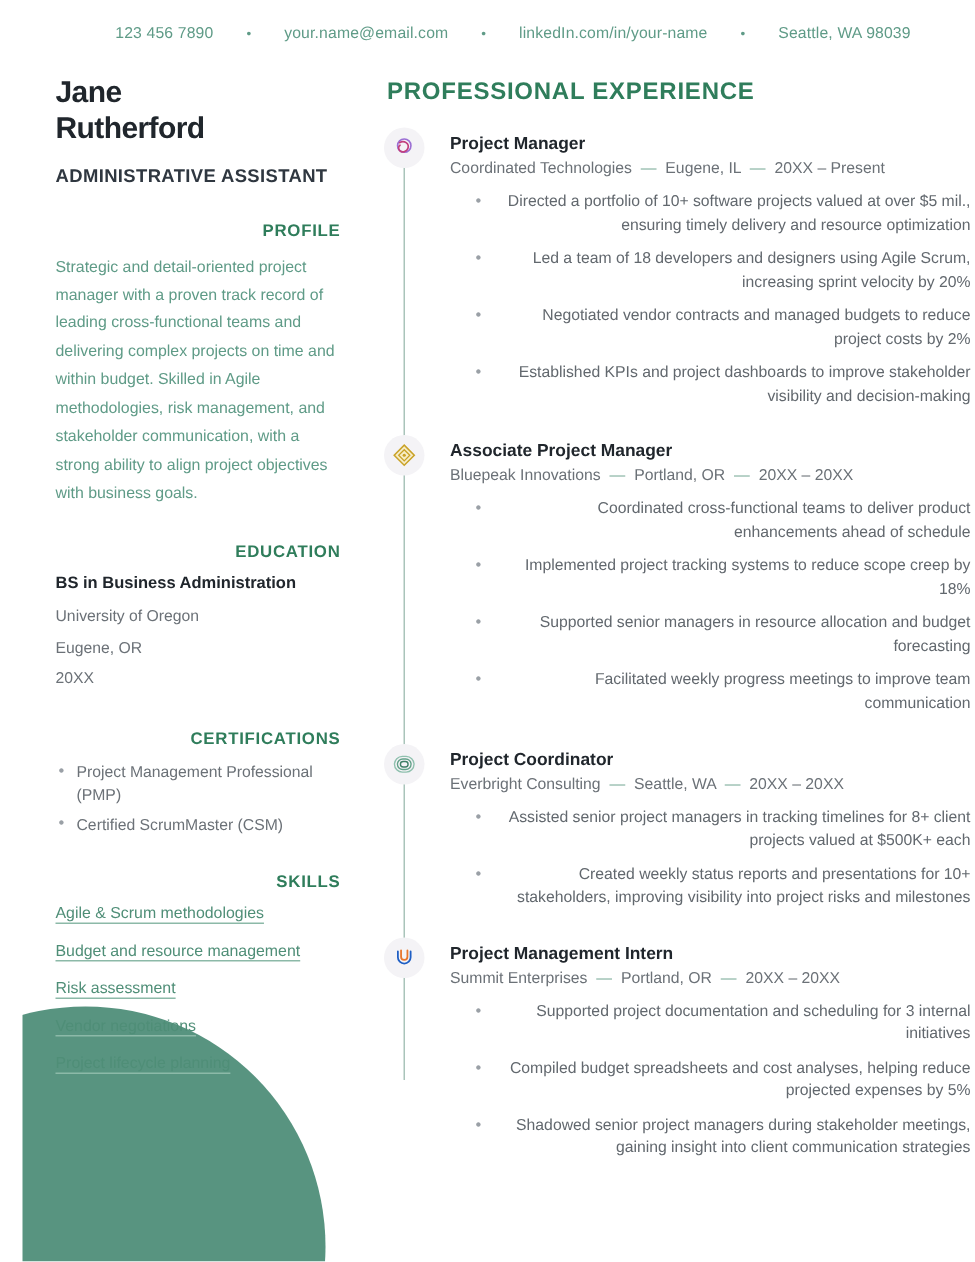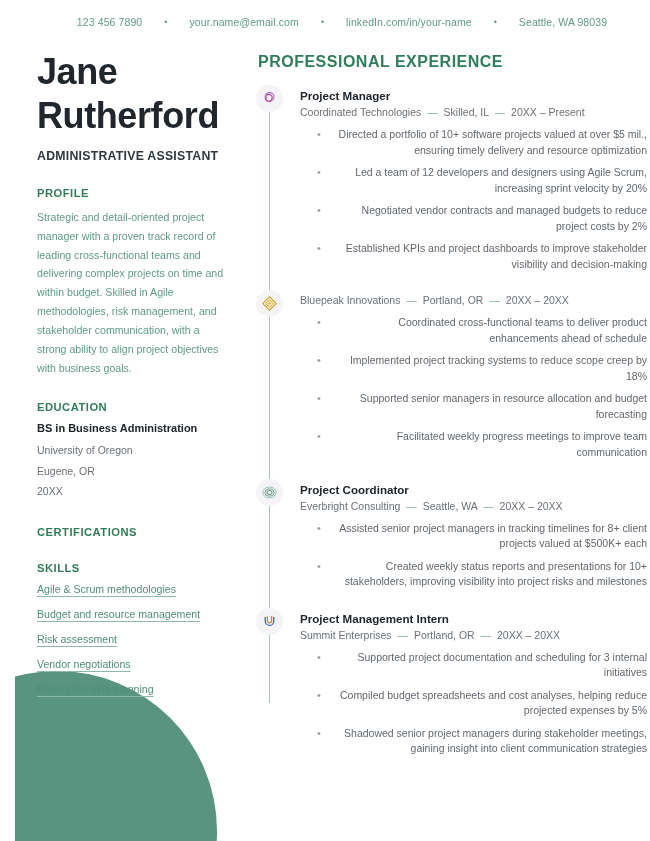--- a/index.html
+++ b/index.html
@@ -68,21 +68,21 @@
     z-index: 2;
   }
   .col-right {
     width: 412px;
     padding: 9px 18px 0 3px;
     position: relative;
   }
 
   
   .name {
-    font-size: 36px;
+    font-size: 20px;
     font-weight: 700;
     color: #20262c;
     line-height: 1.22;
     letter-spacing: -0.4px;
   }
   .job-title {
     margin-top: 11px;
     font-size: 12.3px;
     font-weight: 700;
     color: #2f3740;
@@ -90,20 +90,21 @@
   }
 
   
   .sec-head {
     font-size: 11.2px;
     font-weight: 700;
     color: #2f7d5b;
     letter-spacing: .5px;
     margin-top: 24px;
     margin-bottom: 9px;
+    text-align: right;
   }
   .profile-text {
     font-size: 10.6px;
     line-height: 1.78;
     color: #5f9b87;
   }
 
   .edu-degree {
     font-size: 11px;
     font-weight: 700;
@@ -240,20 +241,24 @@
       <div class="sec-head">PROFILE</div>
       <div class="profile-text">Strategic and detail-oriented project manager with a proven track record of leading cross-functional teams and delivering complex projects on time and within budget. Skilled in Agile methodologies, risk management, and stakeholder communication, with a strong ability to align project objectives with business goals.</div>
 
       <div class="sec-head">EDUCATION</div>
       <div class="edu-degree">BS in Business Administration</div>
       <div class="edu-line">University of Oregon</div>
       <div class="edu-line">Eugene, OR</div>
       <div class="edu-line">20XX</div>
 
       <div class="sec-head">CERTIFICATIONS</div>
+      <ul class="cert-list">
+        <li>Project Management Professional (PMP)</li>
+        <li>Certified ScrumMaster (CSM)</li>
+      </ul>
 
       <div class="sec-head">SKILLS</div>
       <div>
         <span class="skill-item">Agile &amp; Scrum methodologies</span>
         <span class="skill-item">Budget and resource management</span>
         <span class="skill-item">Risk assessment</span>
         <span class="skill-item">Vendor negotiations</span>
         <span class="skill-item">Project lifecycle planning</span>
       </div>
     </div>
@@ -267,40 +272,41 @@
           <div class="exp-icon">
             <svg width="17" height="17" viewBox="0 0 24 24" fill="none">
               <circle cx="12" cy="10" r="6.3" stroke="#9b6fd4" stroke-width="1.5"></circle>
               <path d="M7.5 7.2 C12 4.5 17 8 15.5 12.5 C14.4 15.8 10.2 17 7.7 14.6 C6.2 13.1 6.4 10.6 8 9.6" stroke="#c2407e" stroke-width="1.6" stroke-linecap="round" fill="none"></path>
             </svg>
           </div>
           <div class="exp-role">Project Manager</div>
           <div class="exp-meta">
             <span>Coordinated Technologies</span>
             <span class="dash">—</span>
-            <span>Skilled, IL</span>
+            <span>Eugene, IL</span>
             <span class="dash">—</span>
             <span>20XX – Present</span>
           </div>
           <ul class="exp-bullets">
             <li>Directed a portfolio of 10+ software projects valued at over $5 mil., ensuring timely delivery and resource optimization</li>
-            <li>Led a team of 12 developers and designers using Agile Scrum, increasing sprint velocity by 20%</li>
+            <li>Led a team of 18 developers and designers using Agile Scrum, increasing sprint velocity by 20%</li>
             <li>Negotiated vendor contracts and managed budgets to reduce project costs by 2%</li>
             <li>Established KPIs and project dashboards to improve stakeholder visibility and decision-making</li>
           </ul>
         </div>
 
         <div class="exp-entry">
           <div class="exp-icon">
             <svg width="17" height="17" viewBox="0 0 24 24" fill="none">
               <rect x="12" y="2.5" width="13.4" height="13.4" transform="rotate(45 12 2.5)" stroke="#c9a227" stroke-width="1.4" fill="#f7ecc6"></rect>
               <rect x="12" y="6.8" width="7.4" height="7.4" transform="rotate(45 12 6.8)" stroke="#c9a227" stroke-width="1.2" fill="none"></rect>
               <circle cx="12" cy="12" r="1.5" fill="#c9a227"></circle>
             </svg>
           </div>
+          <div class="exp-role">Associate Project Manager</div>
           <div class="exp-meta">
             <span>Bluepeak Innovations</span>
             <span class="dash">—</span>
             <span>Portland, OR</span>
             <span class="dash">—</span>
             <span>20XX – 20XX</span>
           </div>
           <ul class="exp-bullets">
             <li>Coordinated cross-functional teams to deliver product enhancements ahead of schedule</li>
             <li>Implemented project tracking systems to reduce scope creep by 18%</li>

